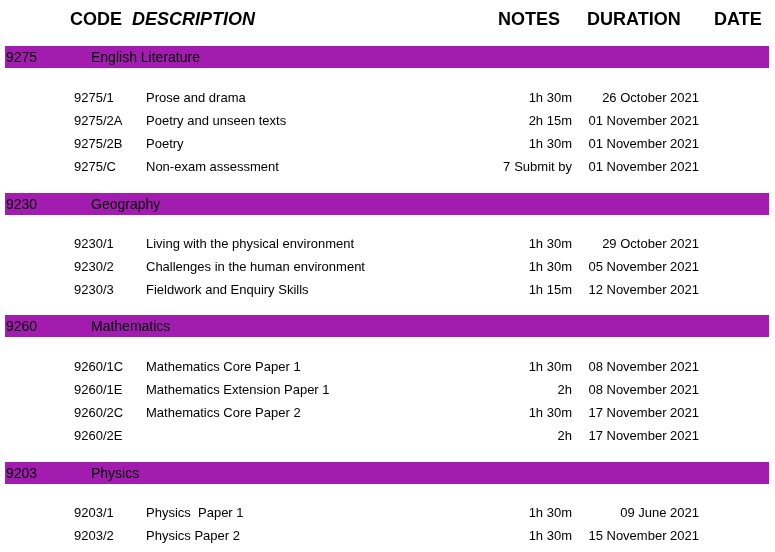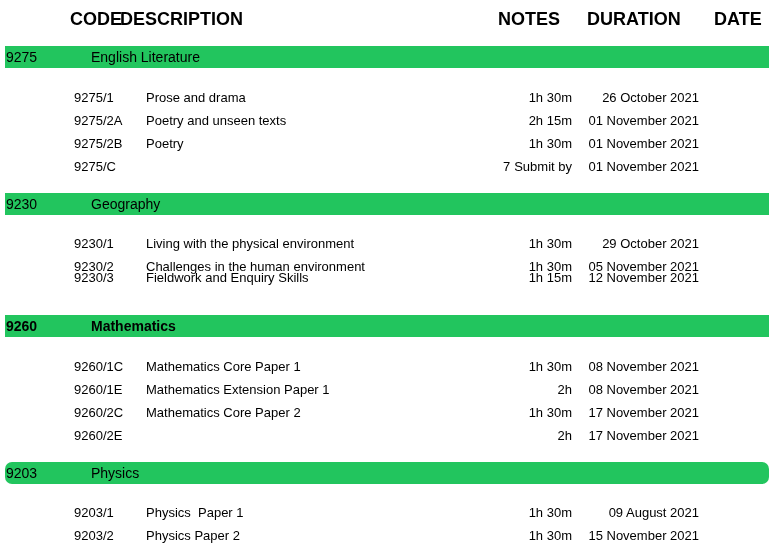--- a/index.html
+++ b/index.html
@@ -3,38 +3,38 @@
 <meta charset="utf-8">
 <style>
   html, body { margin: 0; padding: 0; background: #ffffff; }
   body {
     width: 775px; height: 552px; position: relative; overflow: hidden;
     font-family: "Liberation Sans", sans-serif; color: #000; font-size: 13px;
   }
   .hdr { position: absolute; top: 9px; font-weight: bold; font-size: 18px; }
   .bar {
     position: absolute; left: 5px; width: 764px; height: 22px;
-    background: #22c55e;
+    background: #a21caf;
   }
   .bar .code { position: absolute; left: 1px; top: 3px; font-size: 14px; }
   .bar .title { position: absolute; left: 86px; top: 3px; font-size: 14px; }
   .row { position: absolute; left: 0; width: 710px; height: 20px; }
   .row span { position: absolute; top: 2px; white-space: nowrap; }
   .qual { right: 715px; font-style: italic; text-align: right; }
   .pcode { left: 74px; }
   .desc { left: 146px; }
   .notes { left: 503px; }
   .dur { right: 138px; text-align: right; }
   .date { right: 11px; text-align: right; }
 </style>
 </head>
 <body>
 
 <div class="hdr" style="left:70px;">CODE</div>
-<div class="hdr" style="left:120px;">DESCRIPTION</div>
+<div class="hdr" style="left:132px;font-style:italic;">DESCRIPTION</div>
 <div class="hdr" style="left:498px;">NOTES</div>
 <div class="hdr" style="left:587px;">DURATION</div>
 <div class="hdr" style="left:714px;">DATE</div>
 
 <div class="bar" style="top:46px;">
   <span class="code">9275</span>
   <span class="title">English Literature</span>
 </div>
 <div class="row" style="top:88px;">
   <span class="qual"></span>
@@ -56,20 +56,21 @@
   <span class="qual">or</span>
   <span class="pcode">9275/2B</span>
   <span class="desc">Poetry</span>
   <span class="notes"></span>
   <span class="dur">1h 30m</span>
   <span class="date">01 November 2021</span>
 </div>
 <div class="row" style="top:157px;">
   <span class="qual"></span>
   <span class="pcode">9275/C</span>
+  <span class="desc">Non-exam assessment</span>
   <span class="notes">7</span>
   <span class="dur">Submit by</span>
   <span class="date">01 November 2021</span>
 </div>
 
 <div class="bar" style="top:193px;">
   <span class="code">9230</span>
   <span class="title">Geography</span>
 </div>
 <div class="row" style="top:234px;">
@@ -81,30 +82,30 @@
   <span class="date">29 October 2021</span>
 </div>
 <div class="row" style="top:257px;">
   <span class="qual"></span>
   <span class="pcode">9230/2</span>
   <span class="desc">Challenges in the human environment</span>
   <span class="notes"></span>
   <span class="dur">1h 30m</span>
   <span class="date">05 November 2021</span>
 </div>
-<div class="row" style="top:268px;">
+<div class="row" style="top:280px;">
   <span class="qual"></span>
   <span class="pcode">9230/3</span>
   <span class="desc">Fieldwork and Enquiry Skills</span>
   <span class="notes"></span>
   <span class="dur">1h 15m</span>
   <span class="date">12 November 2021</span>
 </div>
 
-<div class="bar" style="top:315px;font-weight:bold;">
+<div class="bar" style="top:315px;">
   <span class="code">9260</span>
   <span class="title">Mathematics</span>
 </div>
 <div class="row" style="top:357px;">
   <span class="qual">either</span>
   <span class="pcode">9260/1C</span>
   <span class="desc">Mathematics Core Paper 1</span>
   <span class="notes"></span>
   <span class="dur">1h 30m</span>
   <span class="date">08 November 2021</span>
@@ -126,31 +127,31 @@
   <span class="date">17 November 2021</span>
 </div>
 <div class="row" style="top:426px;">
   <span class="qual">or</span>
   <span class="pcode">9260/2E</span>
   <span class="notes"></span>
   <span class="dur">2h</span>
   <span class="date">17 November 2021</span>
 </div>
 
-<div class="bar" style="top:462px;border-radius:7px;">
+<div class="bar" style="top:462px;">
   <span class="code">9203</span>
   <span class="title">Physics</span>
 </div>
 <div class="row" style="top:503px;">
   <span class="qual"></span>
   <span class="pcode">9203/1</span>
   <span class="desc" style="white-space:pre;">Physics  Paper 1</span>
   <span class="notes"></span>
   <span class="dur">1h 30m</span>
-  <span class="date">09 August 2021</span>
+  <span class="date">09 June 2021</span>
 </div>
 <div class="row" style="top:526px;">
   <span class="qual"></span>
   <span class="pcode">9203/2</span>
   <span class="desc">Physics Paper 2</span>
   <span class="notes"></span>
   <span class="dur">1h 30m</span>
   <span class="date">15 November 2021</span>
 </div>
 

